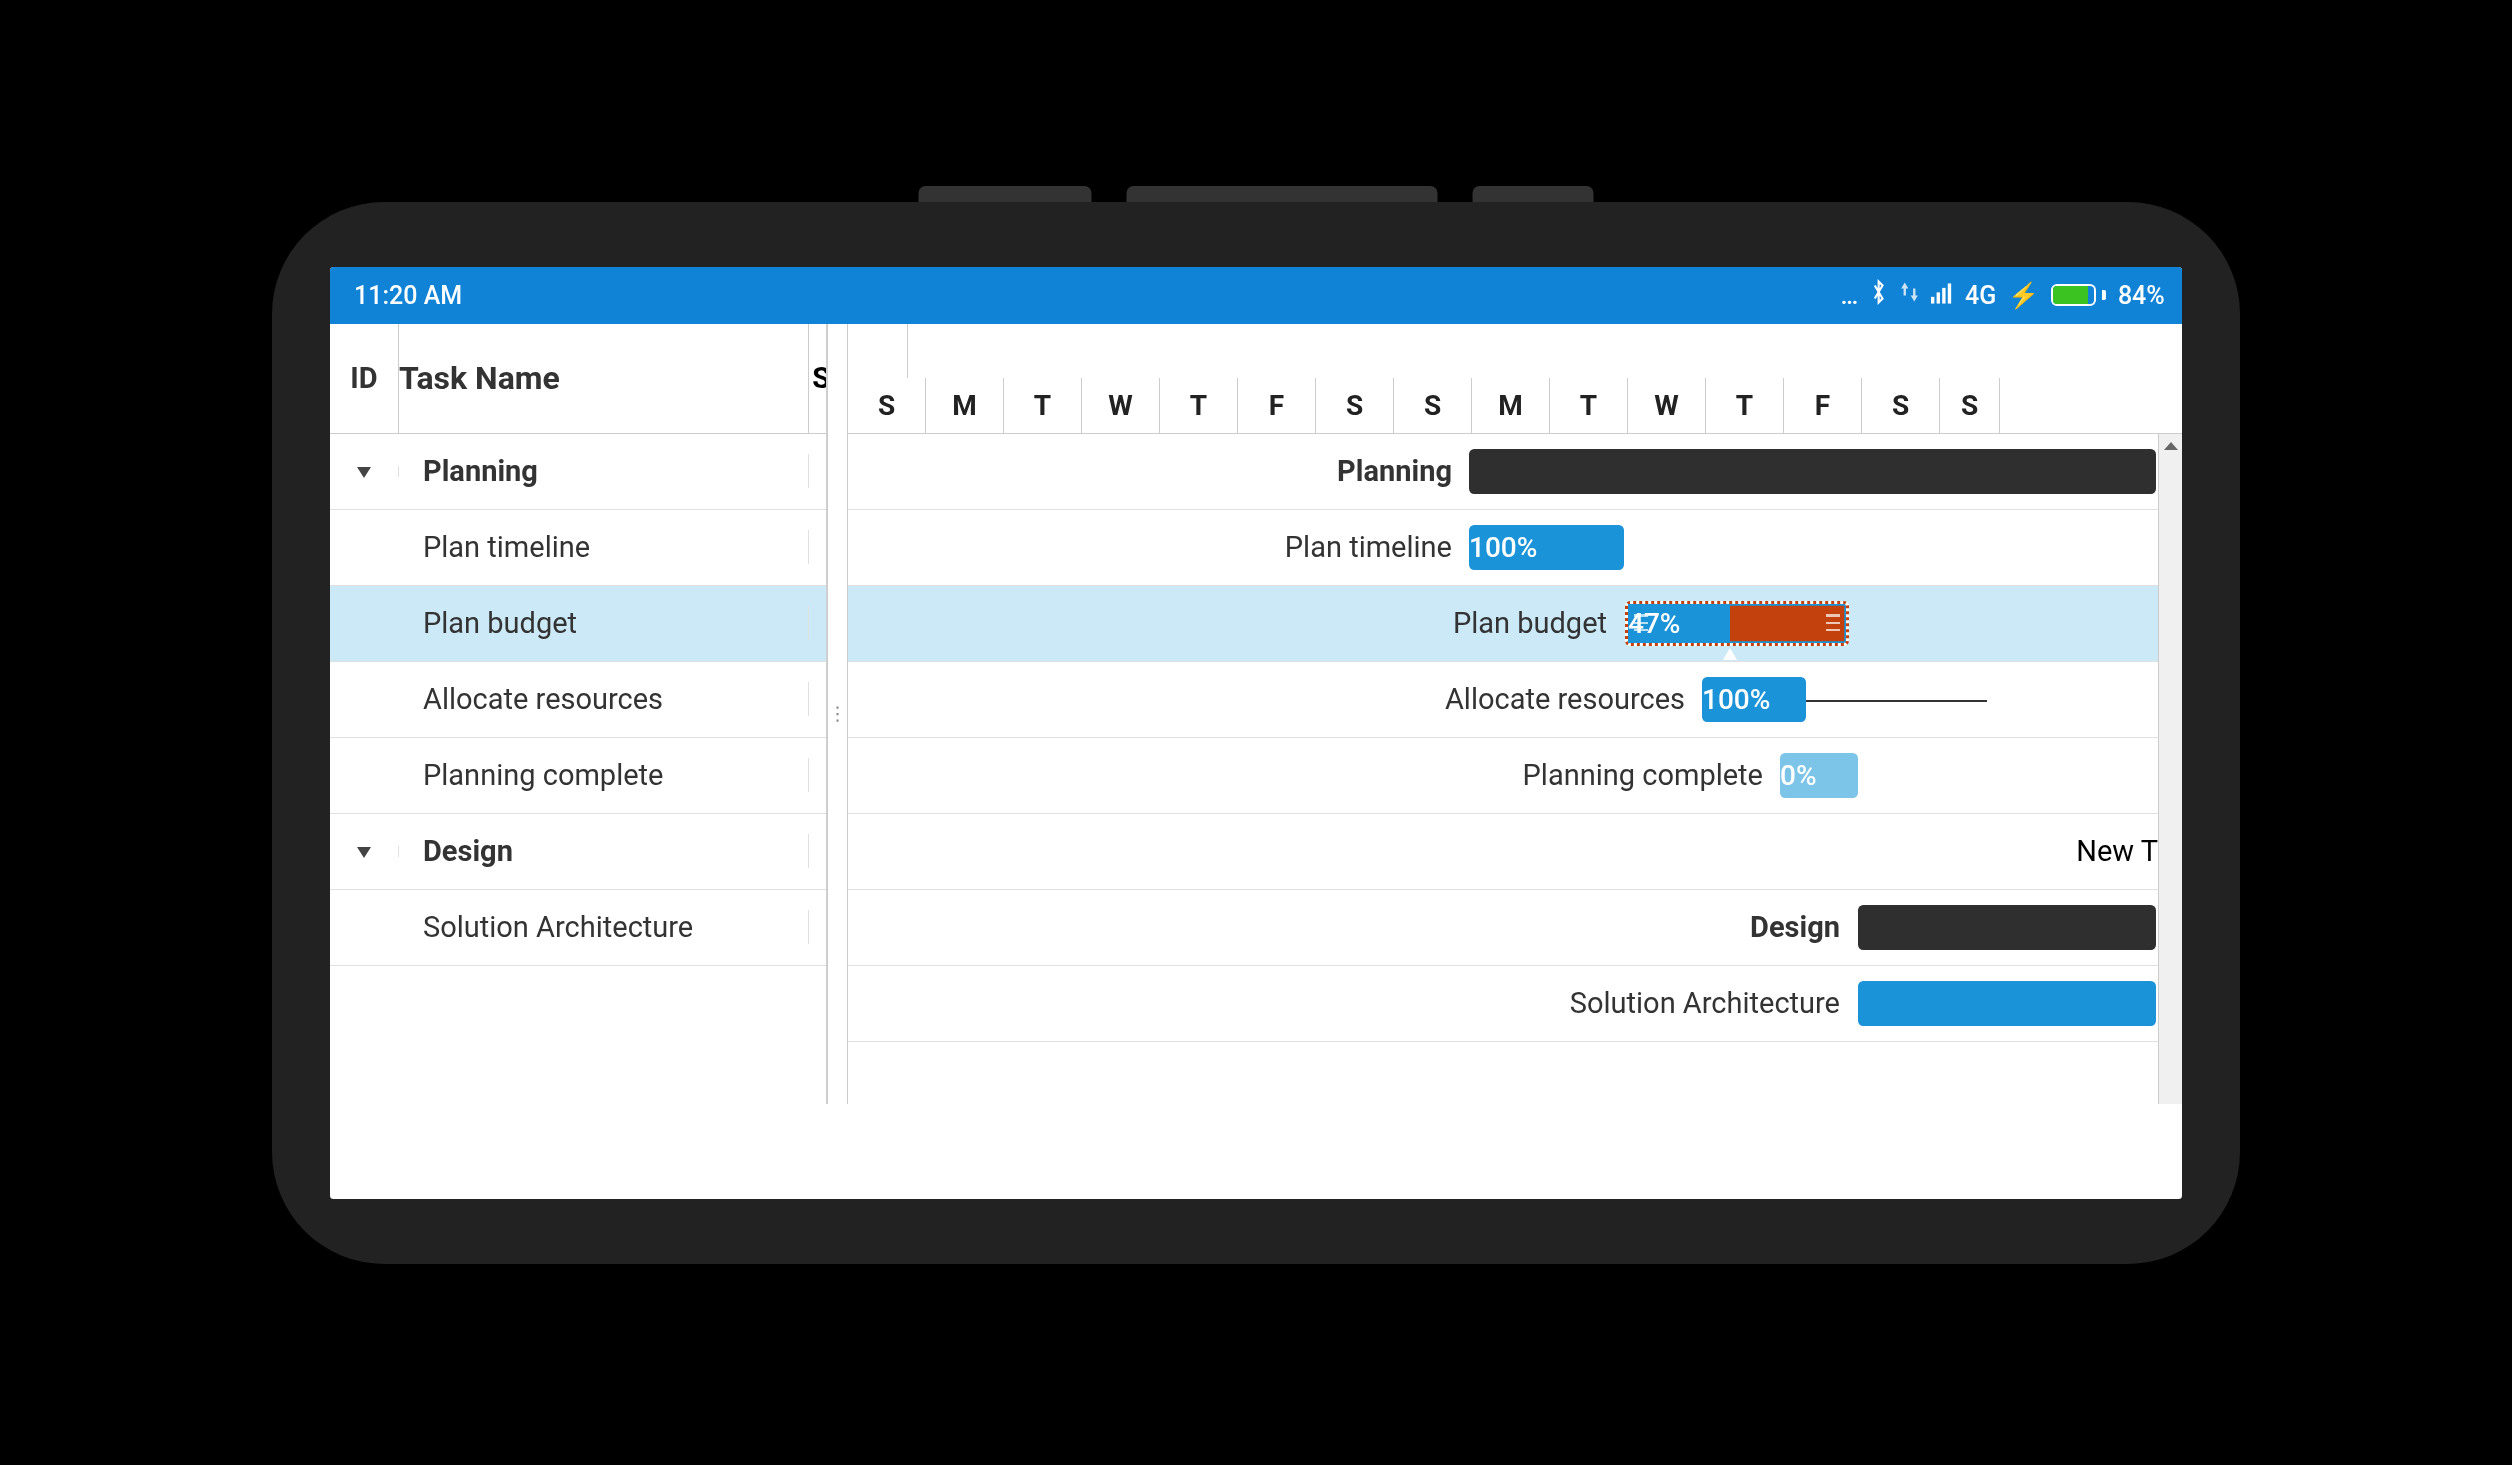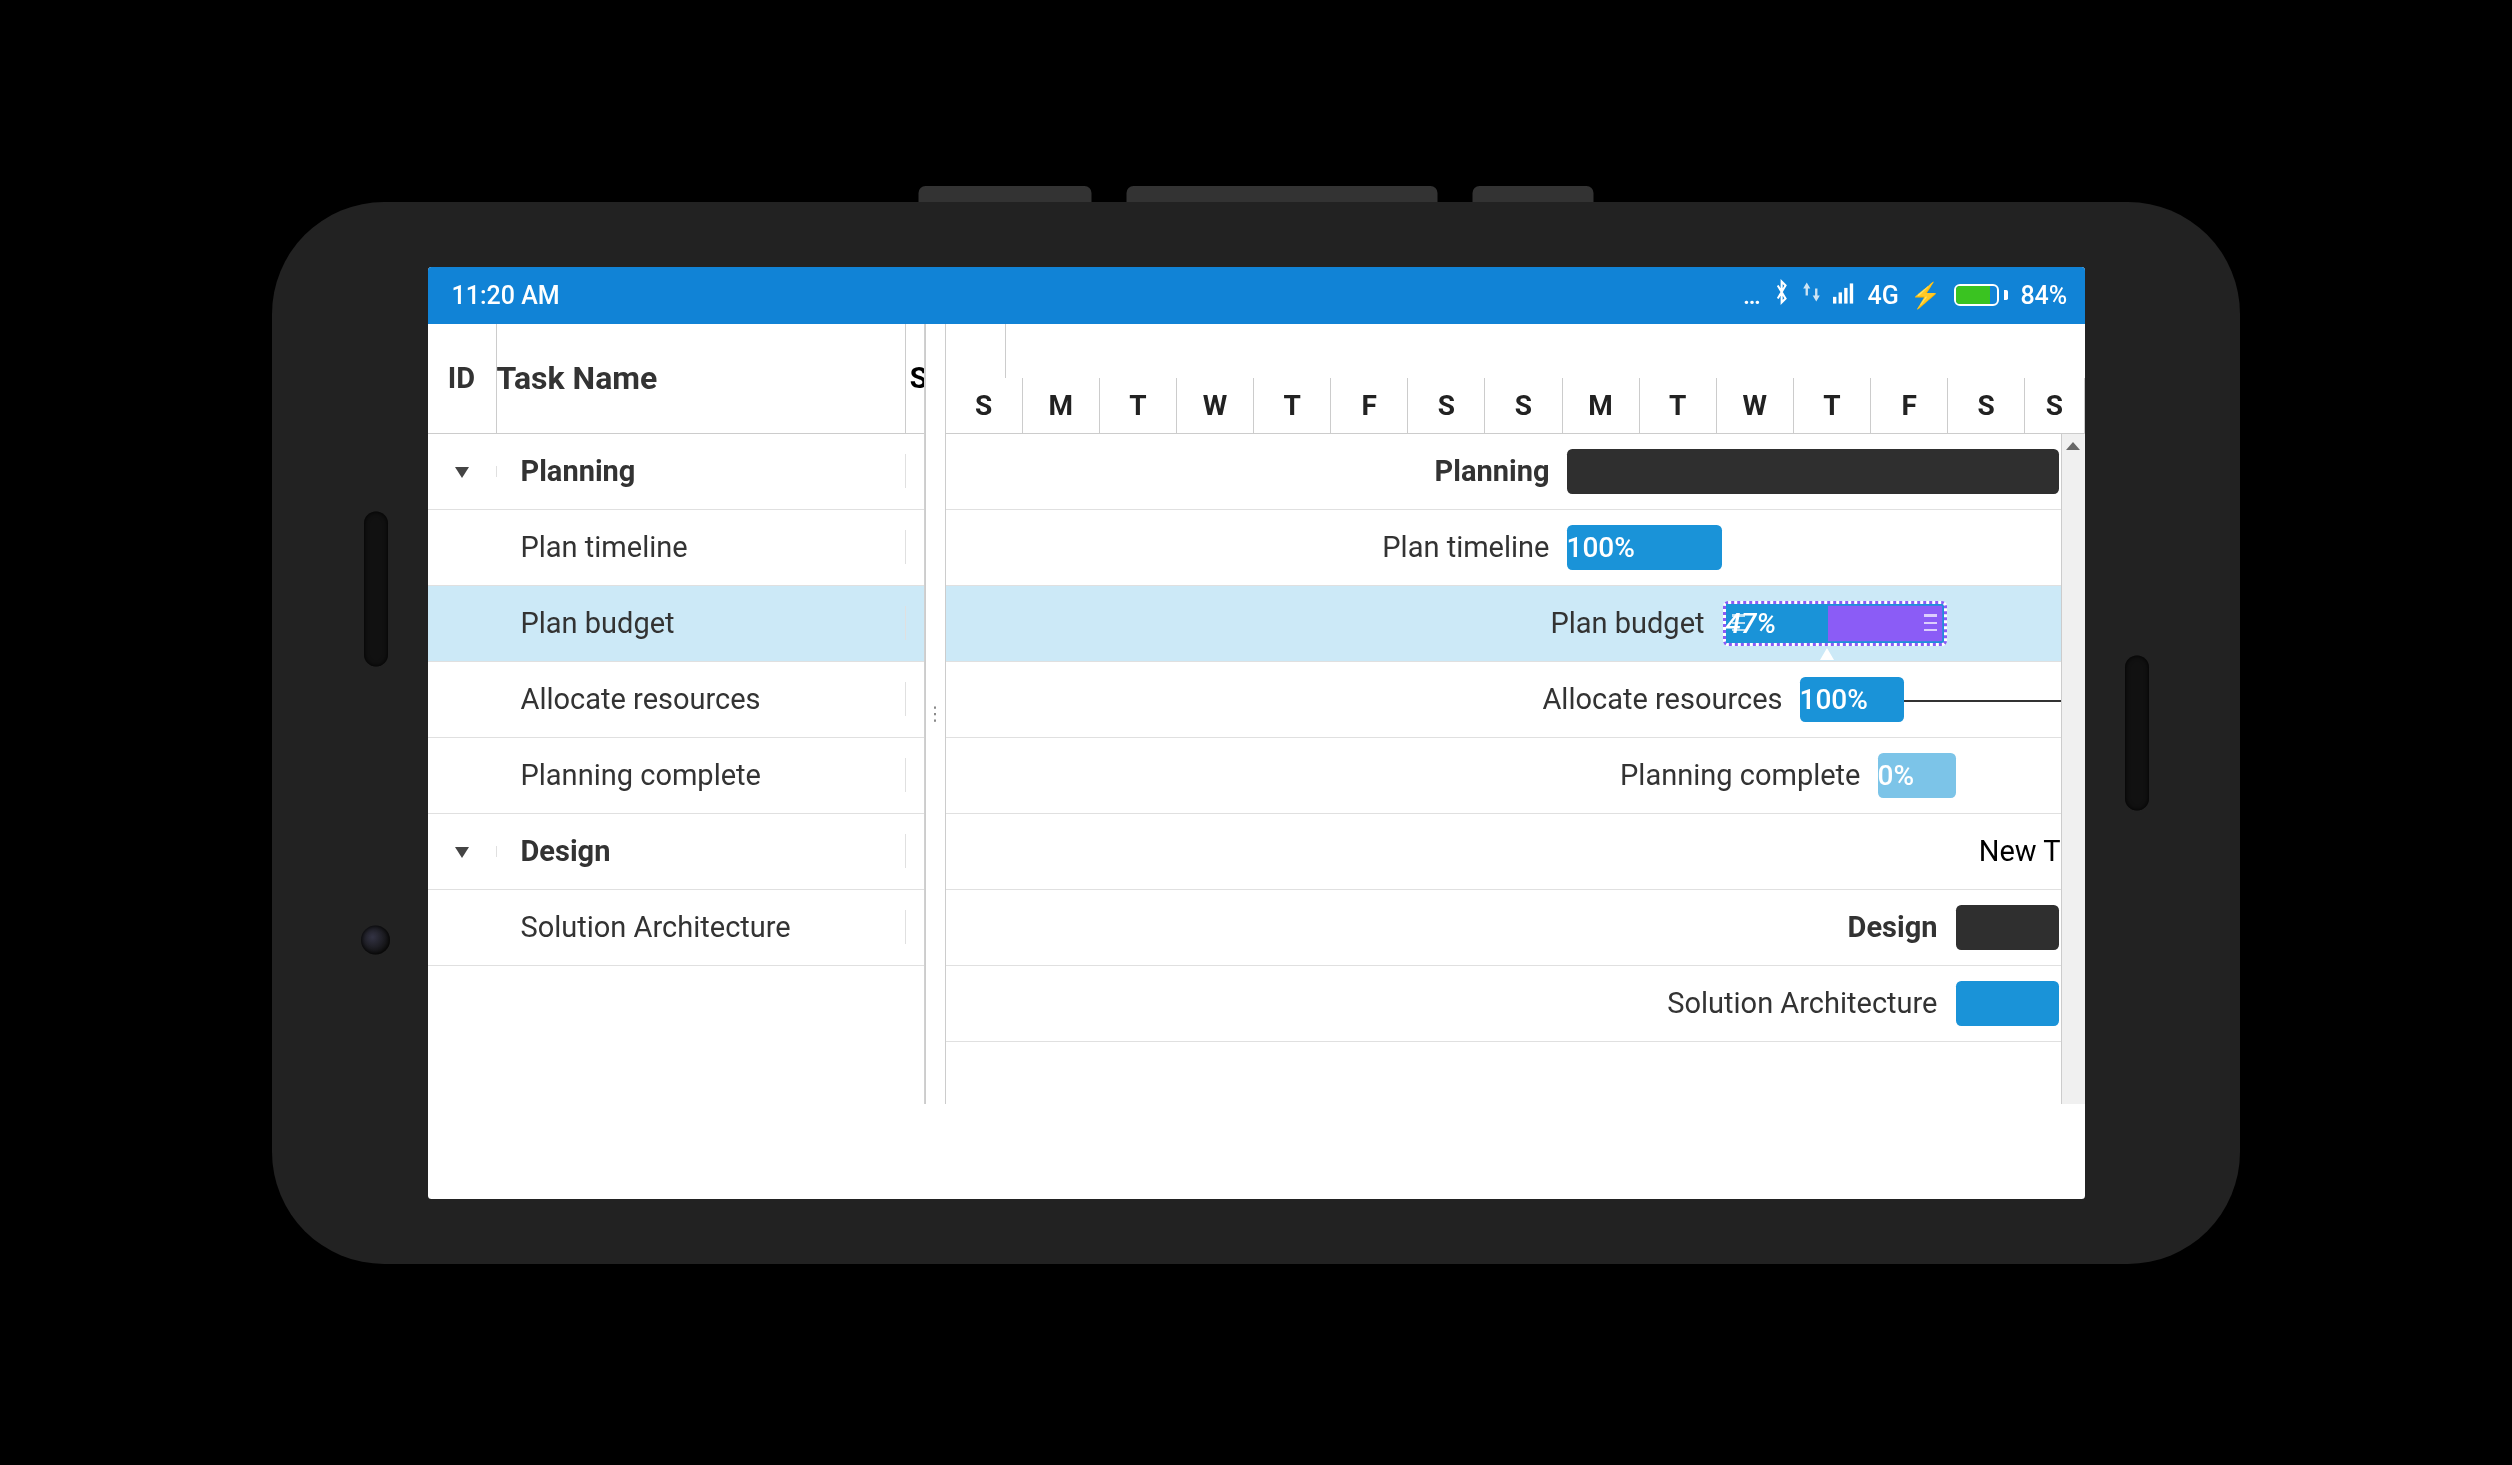--- a/index.html
+++ b/index.html
@@ -55,21 +55,21 @@
   top:-15.5px;
   left:50%;
   transform:translateX(-50%);
   display:flex;
   gap:35px;
 }
 .top-btn { height:15.5px; background:#333; border-radius:7px 7px 0 0; }
 .top-btn.a{width:173px;} .top-btn.b{width:311px;} .top-btn.c{width:121px;}
 
 .screen {
-  width: 1657px;
+  width: 1852px;
   height: 932px;
   background: #fff;
   overflow: hidden;
   position: relative;
   border-radius: 3.5px;
 }
 
 
 .statusbar {
   height: 57px;
@@ -209,21 +209,21 @@
   display:flex;
   align-items:center;
   justify-content:flex-start;
   color:#fff;
   font-size:28px;
   font-weight:500;
 }
 .bar.summary { background:#2f2f2f; }
 .bar.blue { background:#1a93d8; }
 .bar.light { background:#7cc4e8; }
-.bar.sel { background:#8b5cf6; border:3.5px dotted #fff; box-shadow:0 0 0 1.7px #1a93d8 inset;font-style:italic; }
+.bar.sel { background:#c2410c; border:3.5px dotted #fff; box-shadow:0 0 0 1.7px #1a93d8 inset; }
 .bar .prog { position:absolute; left:0; top:0; bottom:0; background:#1a93d8;}
 .bar .handle {
   position:absolute; top:3.5px; bottom:3.5px; width:19px;
   display:flex; flex-direction:column; justify-content:space-around; padding:5.2px 0;
 }
 .bar .handle span { height:2.6px; background:rgba(255,255,255,0.7); margin:0 2.6px; }
 .bar .handle.l { left:3.5px; }
 .bar .handle.r { right:3.5px; }
 
 .pointer {

